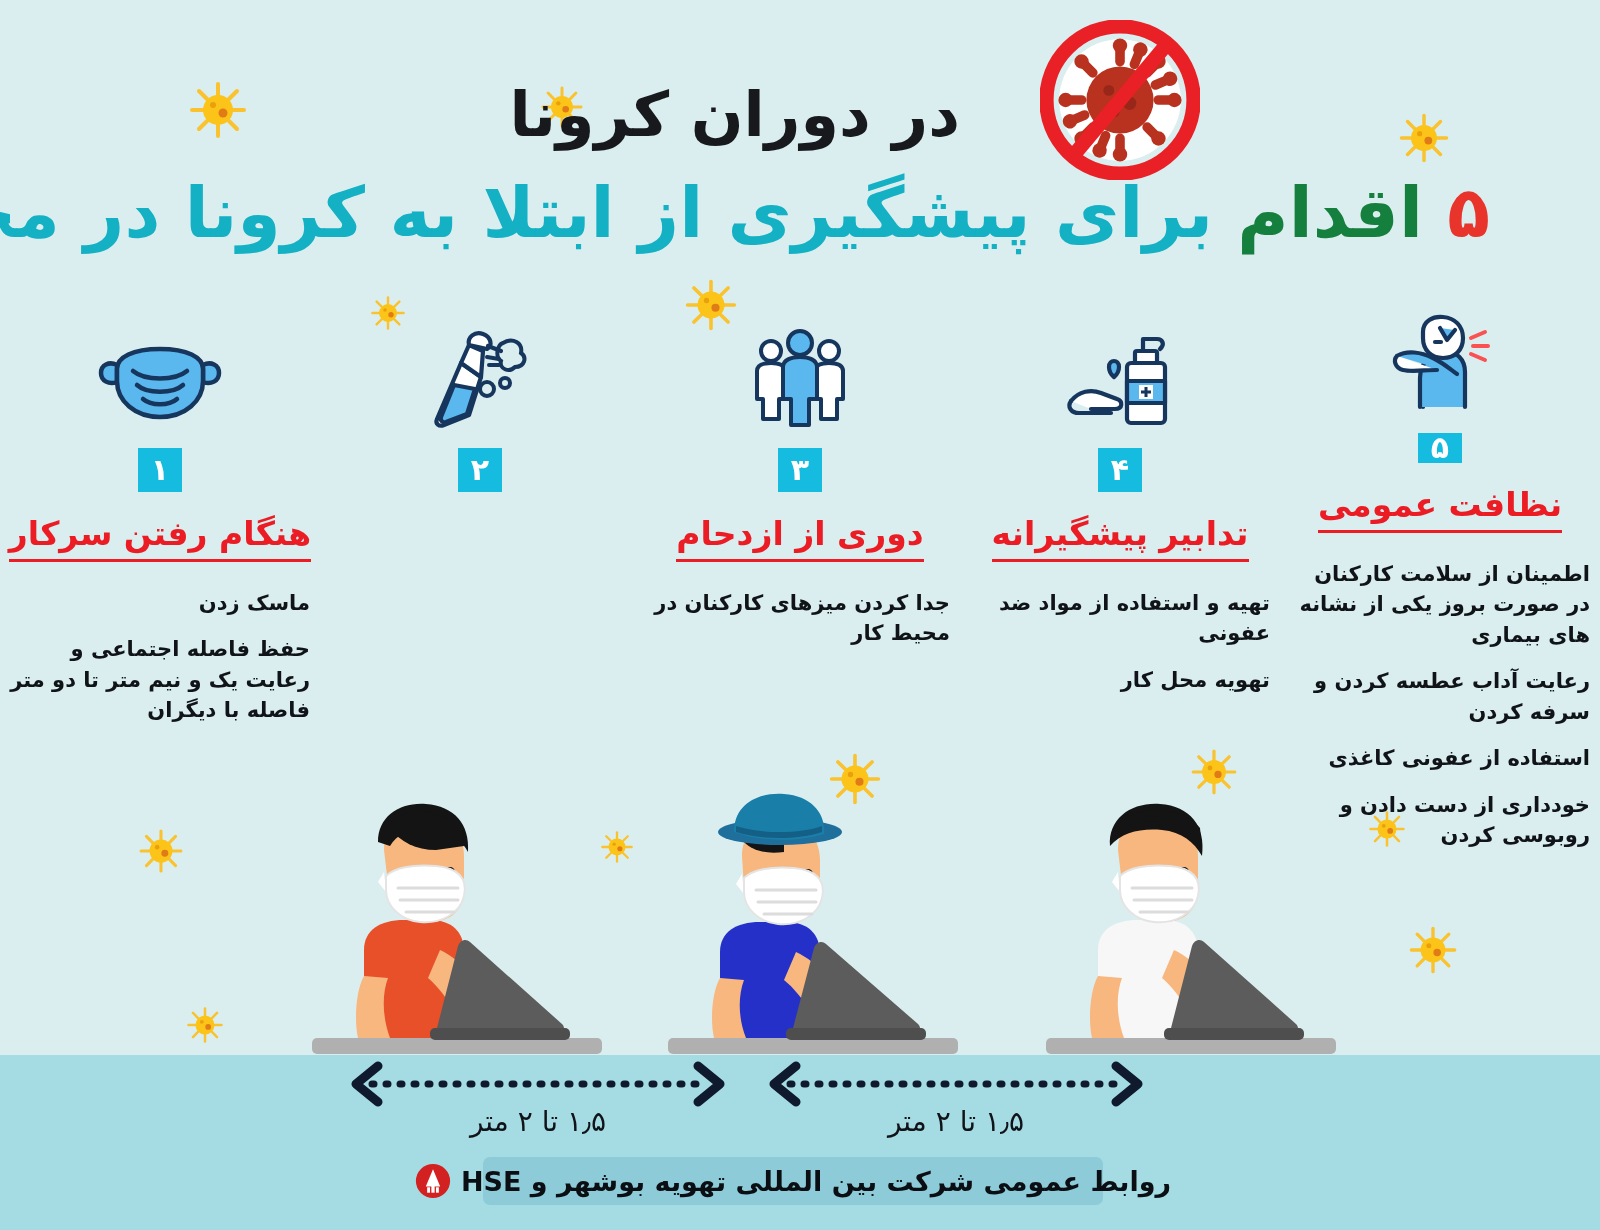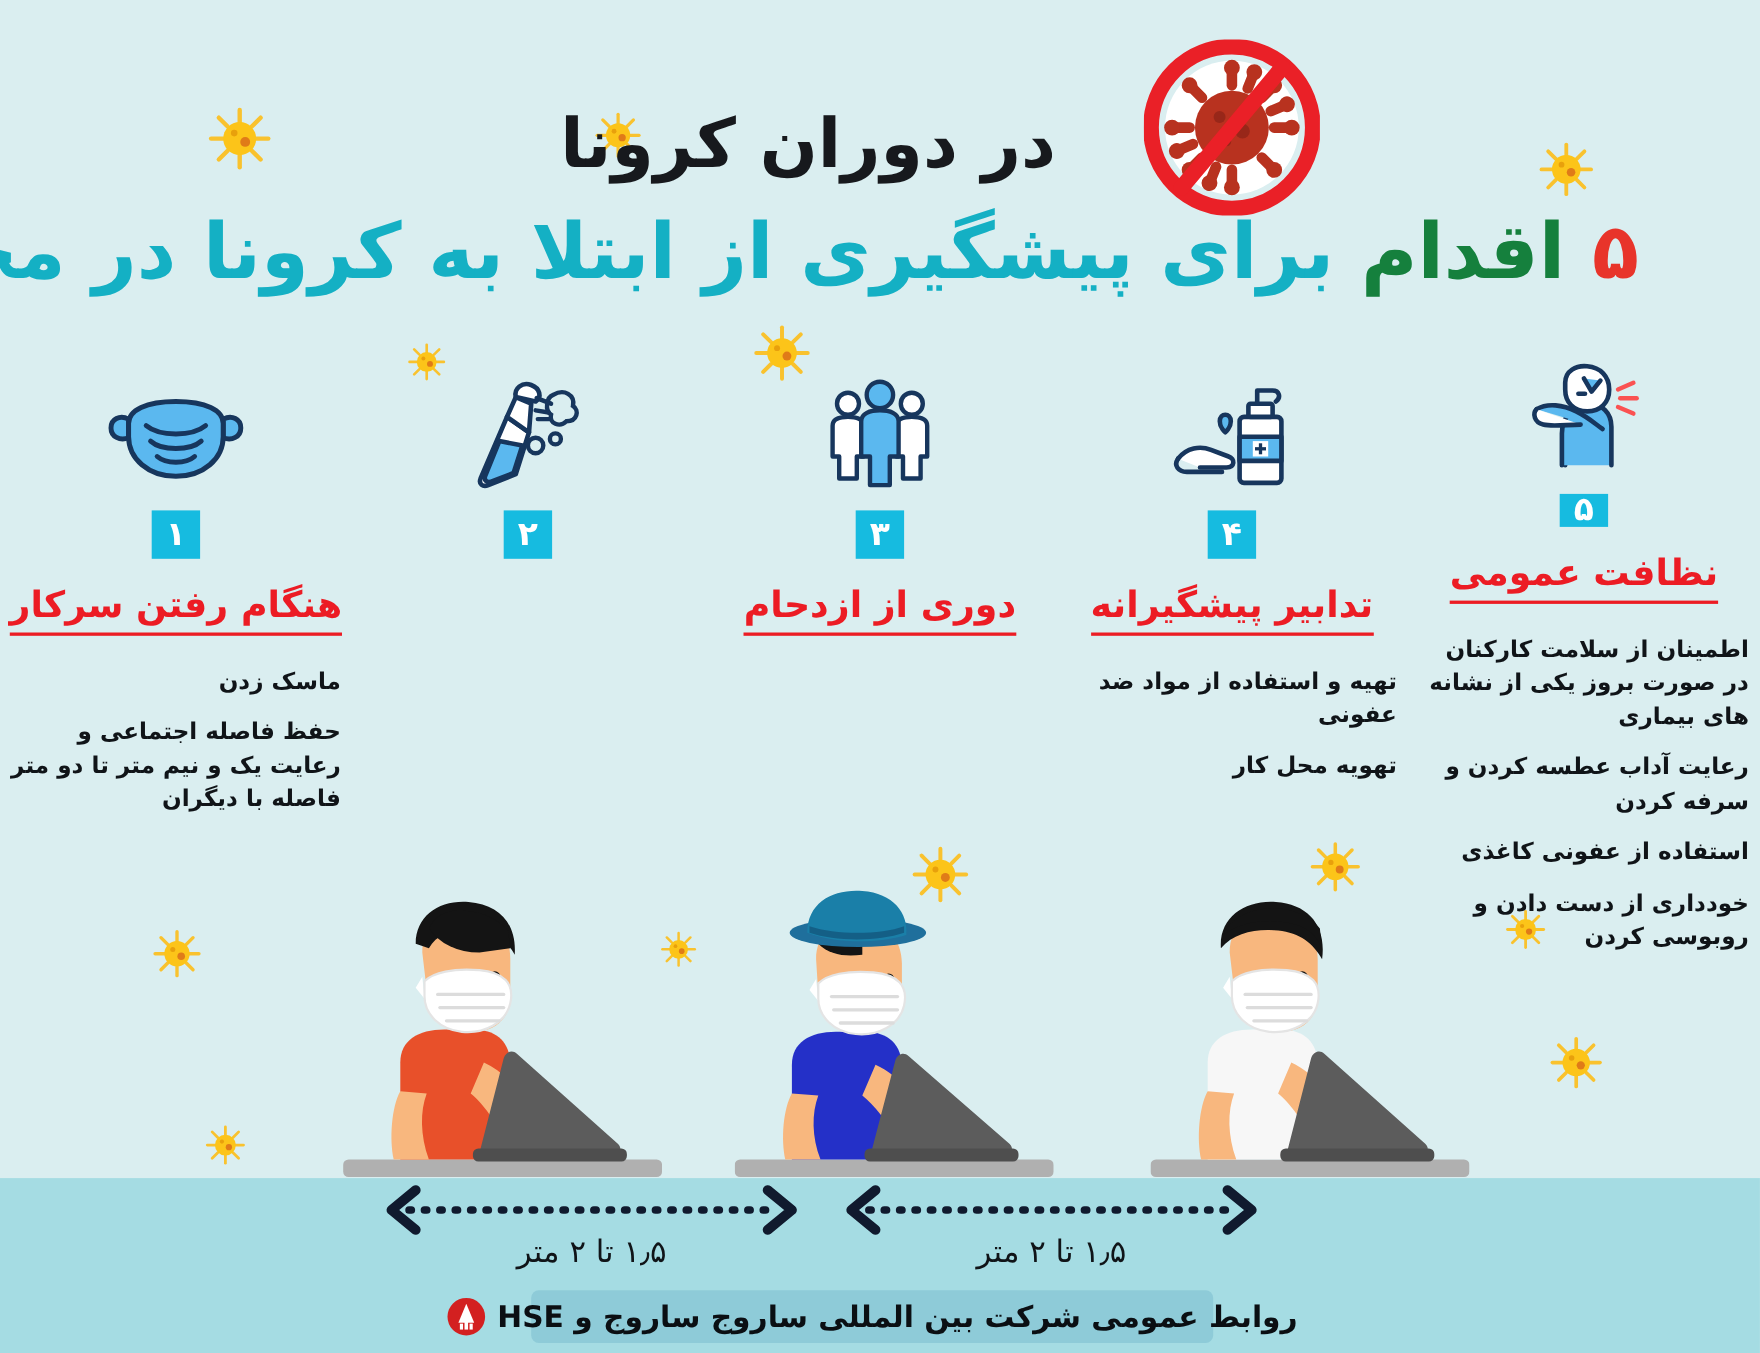--- a/index.html
+++ b/index.html
@@ -3,21 +3,21 @@
 <meta charset="utf-8">
 <style>
   * { margin:0; padding:0; box-sizing:border-box; }
   html,body { width:1600px; height:1230px; }
   body {
     font-family:"DejaVu Sans", sans-serif;
     background:#daeef0;
     position:relative;
     overflow:hidden;
   }
-  .stage { position:absolute; inset:0; width:1600px; height:974px;margin-top:16px; }
+  .stage { position:absolute; inset:0; width:1600px; height:974px; }
 
   
   .bg-top   { position:absolute; left:0; top:0; width:1600px; height:1055px; background:#daeef0; }
   .bg-floor { position:absolute; left:0; top:1055px; width:1600px; height:175px; background:#a5dce3; }
 
   
   .virus { position:absolute; pointer-events:none; }
 
   
   .header { position:absolute; left:0; top:0; width:1600px; height:300px; }
@@ -406,20 +406,23 @@
             <path d="M70 44 C70 38 76 36 84 36 C92 36 98 38 98 44 L98 72 L92 72 L92 92 L76 92 L76 72 L70 72 Z"></path>
           </g>
           <g fill="#5bb8ef" stroke="#17365d" stroke-width="4" stroke-linejoin="round">
             <circle cx="55" cy="16" r="12"></circle>
             <path d="M38 40 C38 33 46 30 55 30 C64 30 72 33 72 40 L72 72 L64 72 L64 98 L46 98 L46 72 L38 72 Z"></path>
           </g>
         </svg>
       </div>
       <div class="badge">۳</div>
       <div class="col-title">دوری از ازدحام</div>
+      <div class="col-body">
+        <p>جدا کردن میزهای کارکنان در محیط کار</p>
+      </div>
     </div>
 
     <div class="col">
       <div class="col-icon">
         <svg width="110" height="105" viewBox="0 0 110 105">
           <g fill="none" stroke="#17365d" stroke-width="4.2" stroke-linecap="round" stroke-linejoin="round">
             <path d="M36 36 L12 92 C10 97 14 100 19 98 L44 88 L56 50 Z" fill="#ffffff"></path>
             <path d="M29 58 L16 90 C15 94 18 96 21 95 L42 87 L50 62 Z" fill="#5bb8ef"></path>
             <path d="M36 36 L44 18 L58 24 L56 50 Z" fill="#ffffff"></path>
             <path d="M44 18 C42 10 50 4 58 7 C66 10 68 18 62 22 Z" fill="#ffffff"></path>
@@ -544,21 +547,21 @@
   <div class="dist" style="left:766px; width:380px;">
     <svg width="380" height="48" viewBox="0 0 380 48">
       <path d="M30 6 L8 24 L30 42" fill="none" stroke="#101a2e" stroke-width="9" stroke-linecap="round" stroke-linejoin="round"></path>
       <path d="M350 6 L372 24 L350 42" fill="none" stroke="#101a2e" stroke-width="9" stroke-linecap="round" stroke-linejoin="round"></path>
       <line x1="24" y1="24" x2="356" y2="24" stroke="#101a2e" stroke-width="7" stroke-linecap="round" stroke-dasharray="2 12"></line>
     </svg>
     <div class="dist-label">۱٫۵ تا ۲ متر</div>
   </div>
 
   <div class="footer">
-    <span class="footer-text">روابط عمومی شرکت بین المللی ساروج ساروج و HSE</span>
+    <span class="footer-text">روابط عمومی شرکت بین المللی تهویه بوشهر و HSE</span>
     <svg class="footer-logo" viewBox="0 0 40 40">
       <circle cx="20" cy="20" r="19" fill="#d32020"></circle>
       <path d="M20 7 L28 26 L12 26 Z" fill="#ffffff"></path>
       <rect x="18.2" y="20" width="3.6" height="13" fill="#ffffff"></rect>
       <rect x="13.5" y="27" width="3.2" height="6" fill="#ffffff"></rect>
       <rect x="23.3" y="27" width="3.2" height="6" fill="#ffffff"></rect>
     </svg>
   </div>
 
 </div>

